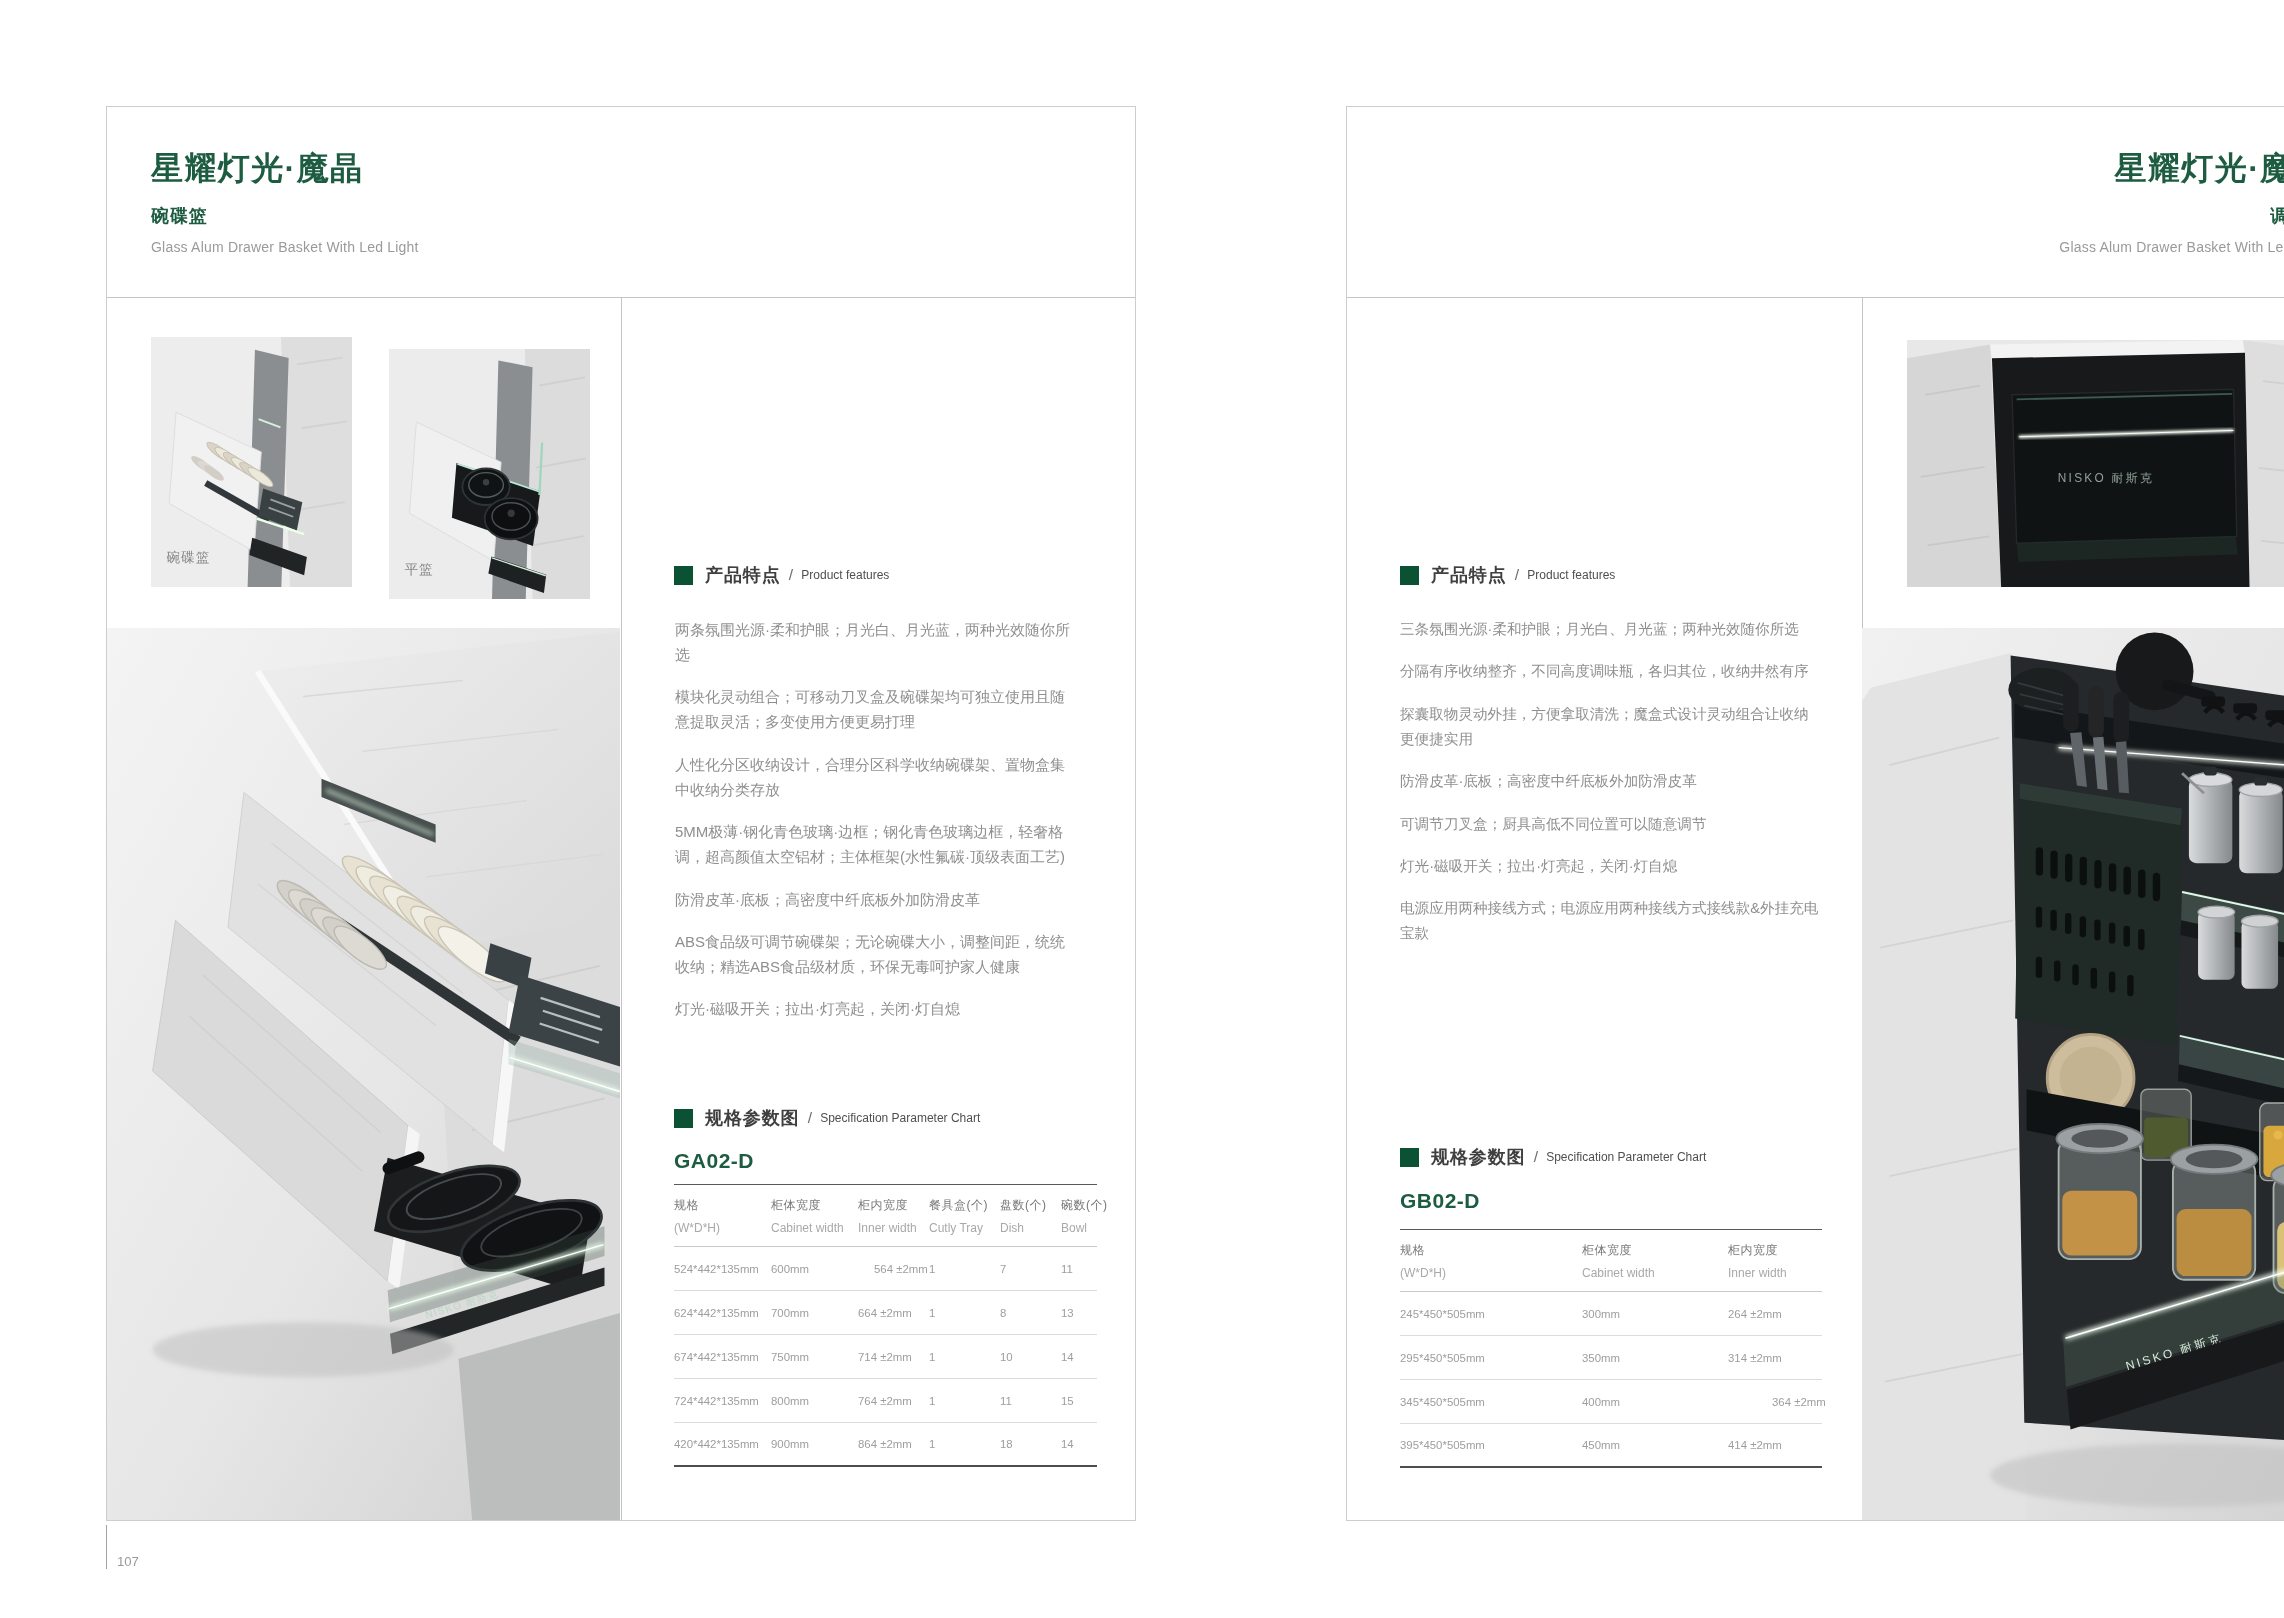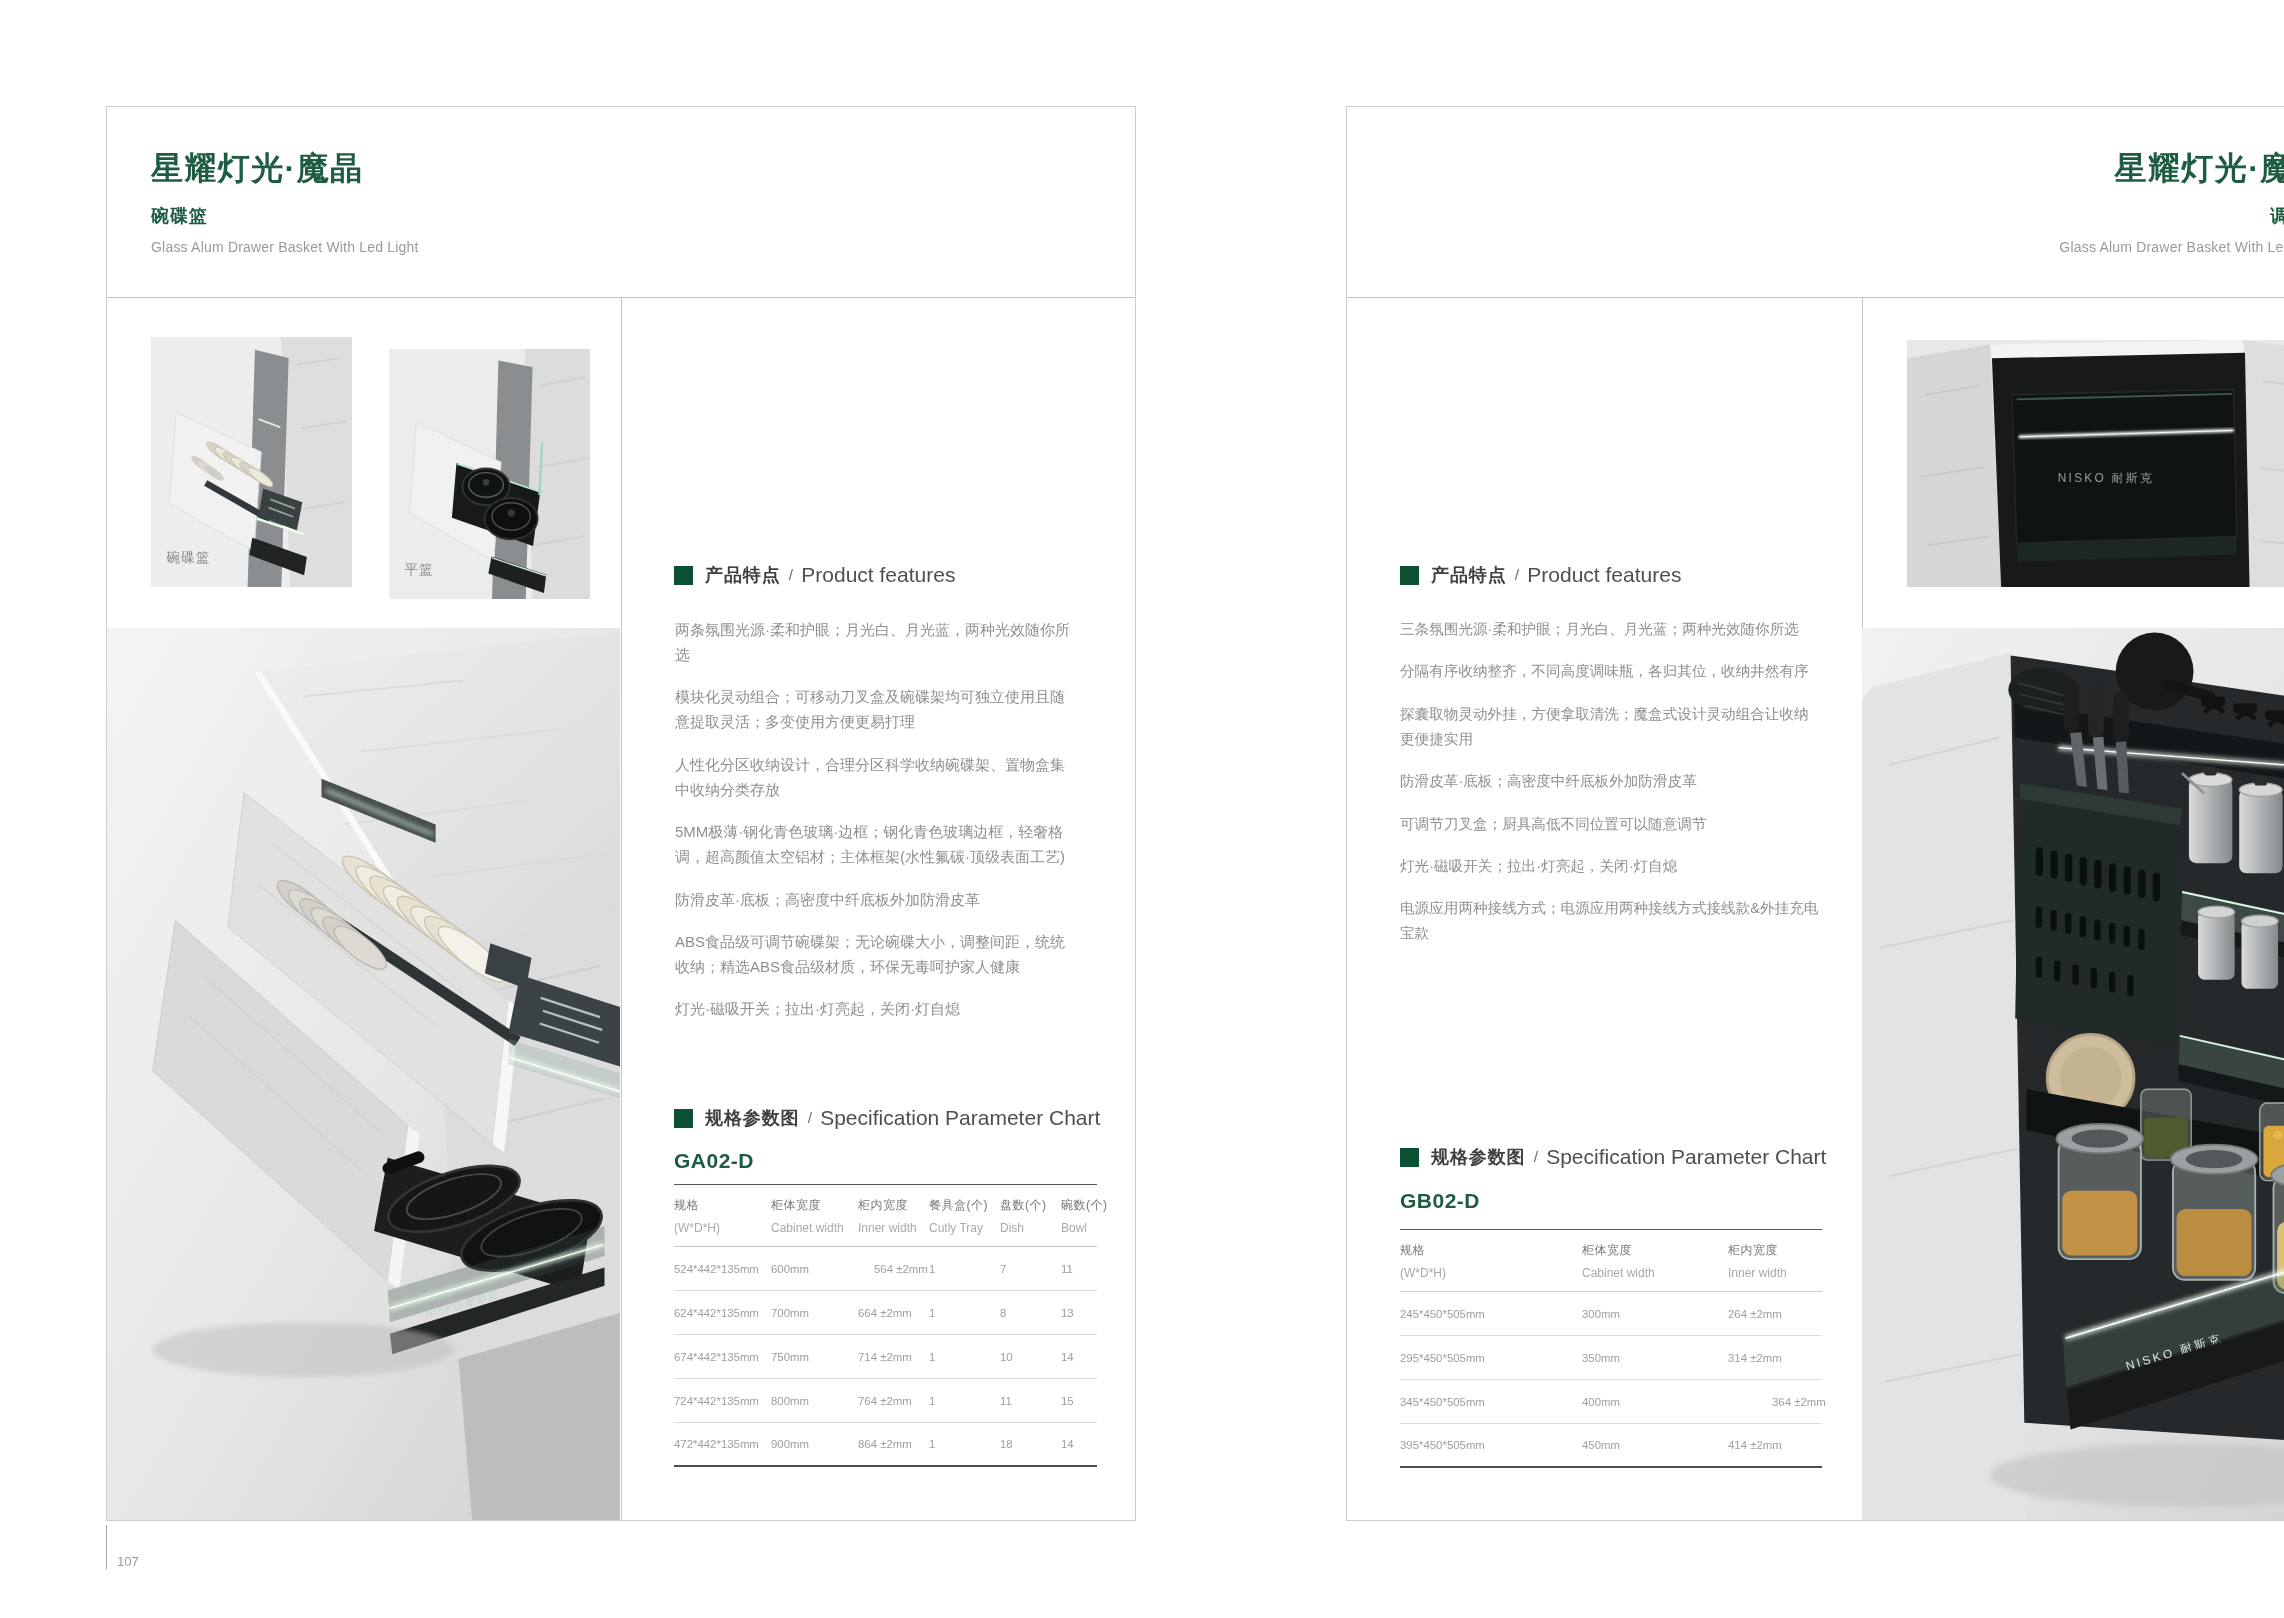--- a/index.html
+++ b/index.html
@@ -26,21 +26,21 @@
 
   .big-photo{position:absolute;overflow:hidden;}
   .big-photo svg{display:block;width:100%;height:100%;}
   .page.left  .big-photo{left:0;top:521px;width:513px;height:892px;}
   .page.right .big-photo{left:515px;top:521px;width:513px;height:892px;}
 
   .sec-title{position:absolute;display:flex;align-items:center;white-space:nowrap;}
   .sec-title .sq{width:19px;height:19px;background:#0b5134;margin-right:12px;flex:none;}
   .sec-title .zh{font-size:18px;font-weight:600;color:#3f3f3f;letter-spacing:0.9px;}
   .sec-title .sep{font-size:15.5px;color:#6d6d6d;margin:0 8.2px;}
-  .sec-title .en{font-size:21px;color:#4f4f4f;}
+  .sec-title .en{font-size:12px;color:#4f4f4f;}
   .page.left  .sec-feat{left:567px;top:456px;}
   .page.right .sec-feat{left:53px;top:456px;}
   .page.left  .sec-spec{left:567px;top:999px;}
   .page.right .sec-spec{left:53px;top:1038px;}
 
   .features-list{position:absolute;}
   .page.left  .features-list{left:568px;top:510px;width:402px;}
   .page.right .features-list{left:53px;top:510px;width:423px;}
   .features-list p{margin:0 0 17.4px 0;color:#8f8f8f;}
   .page.left  .features-list p{font-size:15px;line-height:25px;}
@@ -278,21 +278,21 @@
         </div>
         <div class="trow tbody">
           <div class="tcell val" style="width: 97px;">724*442*135mm</div>
           <div class="tcell val" style="width: 87px;">800mm</div>
           <div class="tcell val" style="width: 71px;">764 ±2mm</div>
           <div class="tcell val" style="width: 71px;">1</div>
           <div class="tcell val" style="width: 61px;">11</div>
           <div class="tcell val" style="width: 37px;">15</div>
         </div>
         <div class="trow tbody last">
-          <div class="tcell val" style="width: 97px;">472*442*135mm</div>
+          <div class="tcell val" style="width: 97px;">420*442*135mm</div>
           <div class="tcell val" style="width: 87px;">900mm</div>
           <div class="tcell val" style="width: 71px;">864 ±2mm</div>
           <div class="tcell val" style="width: 71px;">1</div>
           <div class="tcell val" style="width: 61px;">18</div>
           <div class="tcell val" style="width: 37px;">14</div>
         </div>
       </div>
   </section>
 
   <section class="page right">

